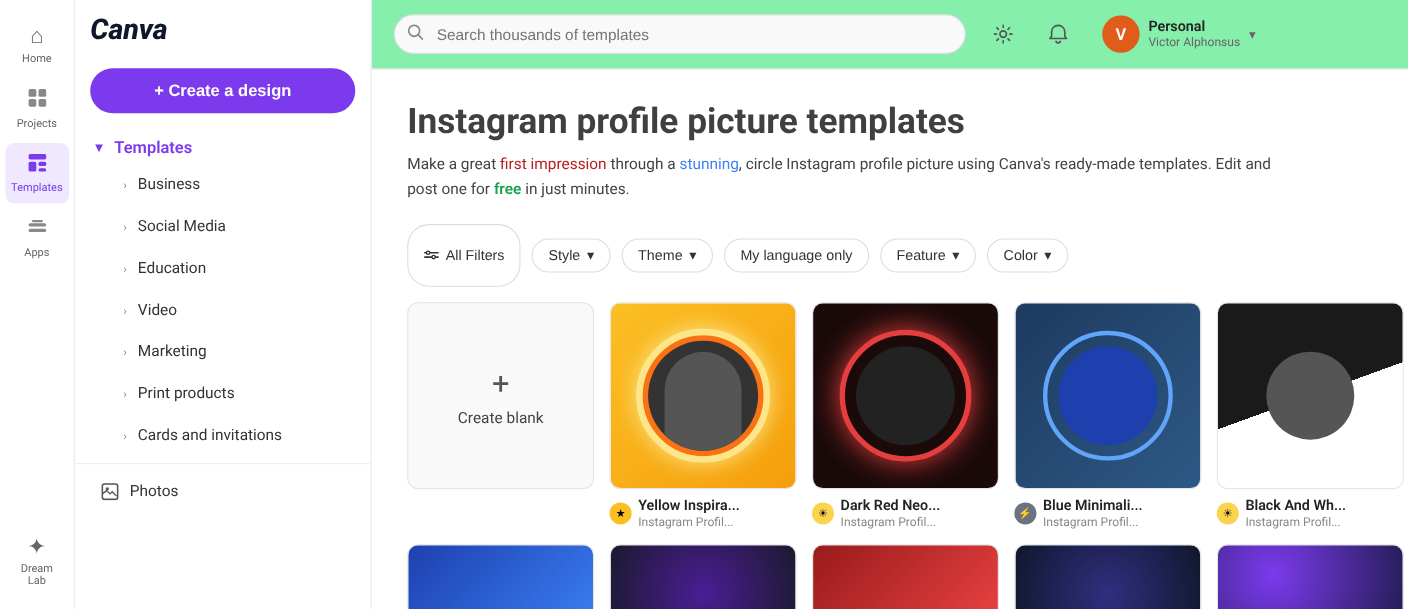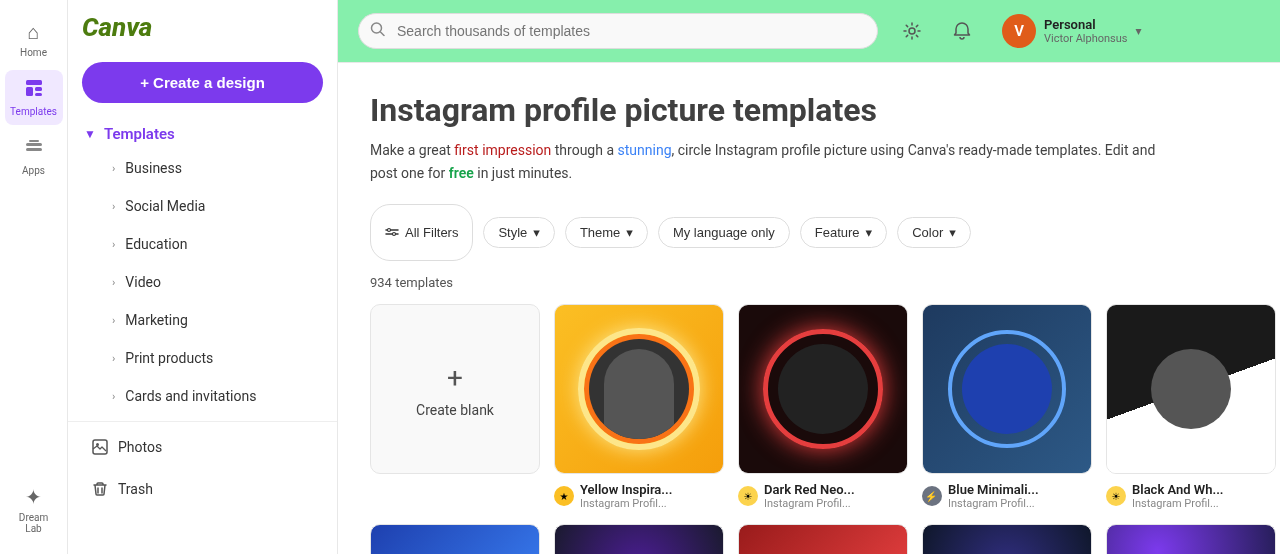--- a/index.html
+++ b/index.html
@@ -380,33 +380,44 @@
     }
     .row2-blue { background: linear-gradient(135deg, #1e40af, #3b82f6); }
     .row2-dark { background: radial-gradient(circle at center, #4c1d95, #1a1a2e); }
     .row2-red { background: linear-gradient(135deg, #991b1b, #ef4444); }
     .row2-glow { background: radial-gradient(circle at center, #312e81, #0f172a); }
     .row2-pink { background: radial-gradient(circle at 30% 30%, #7c3aed, #1e1b4b); }
 
     .canva-logo {
       font-size: 26px;
       font-weight: 800;
-      color: #4d7c0f;
+      color: #0f172a;
       font-style: italic;
       padding: 12px 14px 8px;
       cursor: pointer;
     }
   </style>
 </head>
 <body>
 
 <div class="sidebar">
   <div class="sidebar-item">
     <span class="icon">⌂</span>
     <span class="label">Home</span>
+  </div>
+  <div class="sidebar-item">
+    <span class="icon">
+      <svg width="20" height="20" viewBox="0 0 20 20" fill="none">
+          <rect x="2" y="2" width="7" height="7" rx="1.5" fill="#888"></rect>
+          <rect x="11" y="2" width="7" height="7" rx="1.5" fill="#888"></rect>
+          <rect x="2" y="11" width="7" height="7" rx="1.5" fill="#888"></rect>
+          <rect x="11" y="11" width="7" height="7" rx="1.5" fill="#888"></rect>
+        </svg>
+    </span>
+    <span class="label">Projects</span>
   </div>
   <div class="sidebar-item active">
     <span class="icon">
       <svg width="20" height="20" viewBox="0 0 20 20" fill="none">
           <rect x="2" y="2" width="16" height="5" rx="1.5" fill="#7c3aed"></rect>
           <rect x="2" y="9" width="7" height="9" rx="1.5" fill="#7c3aed"></rect>
           <rect x="11" y="9" width="7" height="4" rx="1.5" fill="#7c3aed"></rect>
           <rect x="11" y="15" width="7" height="3" rx="1.5" fill="#7c3aed"></rect>
         </svg>
     </span>
@@ -471,28 +482,20 @@
 
   <div class="nav-bottom-item">
     <span class="icon">
       <svg width="16" height="16" viewBox="0 0 16 16" fill="none">
           <rect x="1" y="1" width="14" height="14" rx="2" stroke="#555" stroke-width="1.5"></rect>
           <circle cx="5.5" cy="5.5" r="1.5" fill="#555"></circle>
           <path d="M1 10l4-3 3 3 2-2 4 4" stroke="#555" stroke-width="1.2" stroke-linejoin="round"></path>
         </svg>
     </span>
     <span class="nav-label">Photos</span>
-  </div>
-  <div class="nav-bottom-item">
-    <span class="icon">
-      <svg width="16" height="16" viewBox="0 0 16 16" fill="none">
-          <path d="M2 4h12M5 4V3a1 1 0 011-1h4a1 1 0 011 1v1M6 7v5M10 7v5M3 4l1 9a1 1 0 001 1h6a1 1 0 001-1l1-9" stroke="#555" stroke-width="1.5" stroke-linecap="round" stroke-linejoin="round"></path>
-        </svg>
-    </span>
-    <span class="nav-label">Trash</span>
   </div>
 </div>
 
 <div class="main">
 
   <div class="topbar">
     <div class="search-wrap">
       <span class="search-icon-wrap">
         <svg width="15" height="15" viewBox="0 0 15 15" fill="none">
             <circle cx="6.5" cy="6.5" r="5" stroke="#888" stroke-width="1.5"></circle>
@@ -555,21 +558,20 @@
       <button class="filter-btn">
         <span>Feature</span>
         <span>▾</span>
       </button>
       <button class="filter-btn">
         <span>Color</span>
         <span>▾</span>
       </button>
     </div>
 
-    <div class="template-count">934 templates</div>
 
     <div class="template-grid">
 
       <div class="template-card create-blank-card">
         <div class="template-thumb">
           <span class="create-blank-plus">+</span>
           <span class="create-blank-label">Create blank</span>
         </div>
       </div>
 

